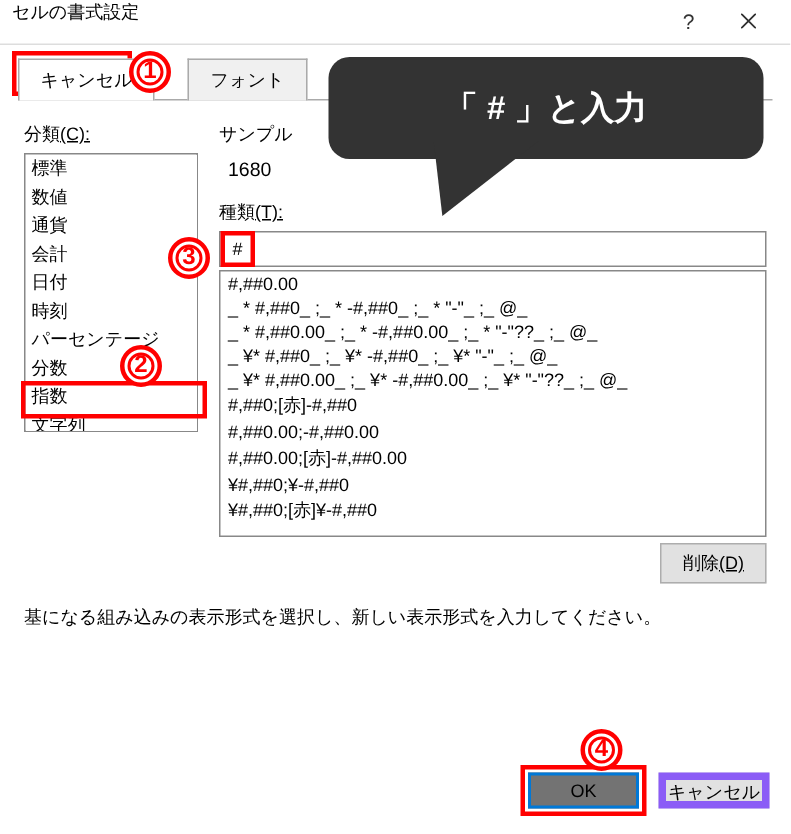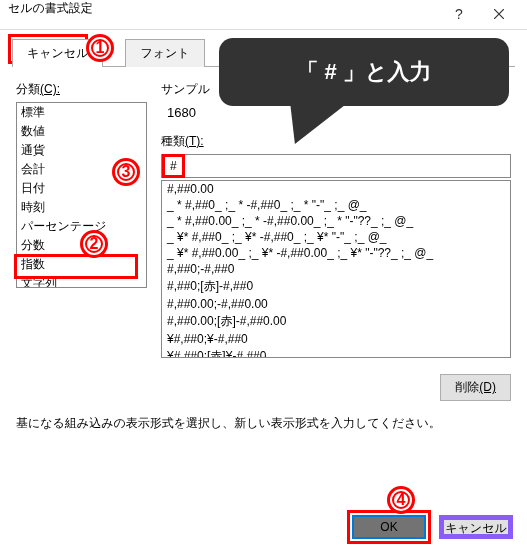--- a/index.html
+++ b/index.html
@@ -17,32 +17,32 @@
   .tab.inactive { background: #f0f0f0; }
   .red-box-tab { position: absolute; left: 8px; top: 34px; width: 80px; height: 30px; border: 3px solid #ff0000; pointer-events: none; }
   
   .panel { padding: 14px 4px 10px 4px; }
   
   .row { display: flex; gap: 14px; }
   
   .category-label { margin-bottom: 4px; }
   .underline { text-decoration: underline; }
   
-  .listbox { width: 131px; height: 186px; border: 1px solid #888; overflow-y: auto; background: #fff; font-size: 12px; }
+  .listbox { width: 116px; height: 186px; border: 1px solid #888; overflow-y: auto; background: #fff; font-size: 12px; }
   .listbox .item { padding: 1px 4px; white-space: nowrap; }
   
   .right-col { flex: 1; }
   .sample-label { margin-bottom: 4px; }
   .sample-val { padding: 3px 6px; font-size: 13px; margin-bottom: 10px; }
   .type-label { margin-bottom: 4px; }
   
   .format-list { width: 100%; height: 178px; border: 1px solid #888; overflow-y: scroll; background: #fff; margin-top: 2px; font-size: 12px; }
   .format-list .fitem { padding: 1px 5px; white-space: nowrap; }
   
-  .delete-btn-row { text-align: right; margin-top: 16px; }
+  .delete-btn-row { text-align: right; margin-top: 4px; }
   .btn-std { padding: 4px 14px; background: #e1e1e1; border: 1px solid #adadad; font-size: 12px; }
   
   .hint { margin-top: 14px; font-size: 12px; }
   
   .footer { position: absolute; bottom: 12px; right: 14px; display: flex; gap: 8px; align-items: center; }
   .ok-wrap { border: 3px solid #ff0000; padding: 2px; }
   .ok-btn { width: 74px; height: 24px; background: #737373; border: 2px solid #0078d7; font-size: 12px; }
   .cancel-btn { width: 74px; height: 24px; background: #e1e1e1; border: 5px solid #8b5cf6; font-size: 12px; }
   
   
@@ -116,21 +116,20 @@
           <div class="input-red-inner">
             <span>#</span>
           </div>
         </div>
         <div class="format-list" id="fmtlist">
             <div class="fitem">#,##0.00</div>
             <div class="fitem">_ * #,##0_ ;_ * -#,##0_ ;_ * "-"_ ;_ @_</div>
             <div class="fitem">_ * #,##0.00_ ;_ * -#,##0.00_ ;_ * "-"??_ ;_ @_</div>
             <div class="fitem">_ ¥* #,##0_ ;_ ¥* -#,##0_ ;_ ¥* "-"_ ;_ @_</div>
             <div class="fitem">_ ¥* #,##0.00_ ;_ ¥* -#,##0.00_ ;_ ¥* "-"??_ ;_ @_</div>
-            <div class="fitem">#,##0;-#,##0</div>
             <div class="fitem">#,##0;[赤]-#,##0</div>
             <div class="fitem">#,##0.00;-#,##0.00</div>
             <div class="fitem">#,##0.00;[赤]-#,##0.00</div>
             <div class="fitem">¥#,##0;¥-#,##0</div>
             <div class="fitem">¥#,##0;[赤]¥-#,##0</div>
           </div>
         <div class="delete-btn-row">
           <button class="btn-std">
             <span>削除</span><span class="underline">(D)</span>
           </button>

